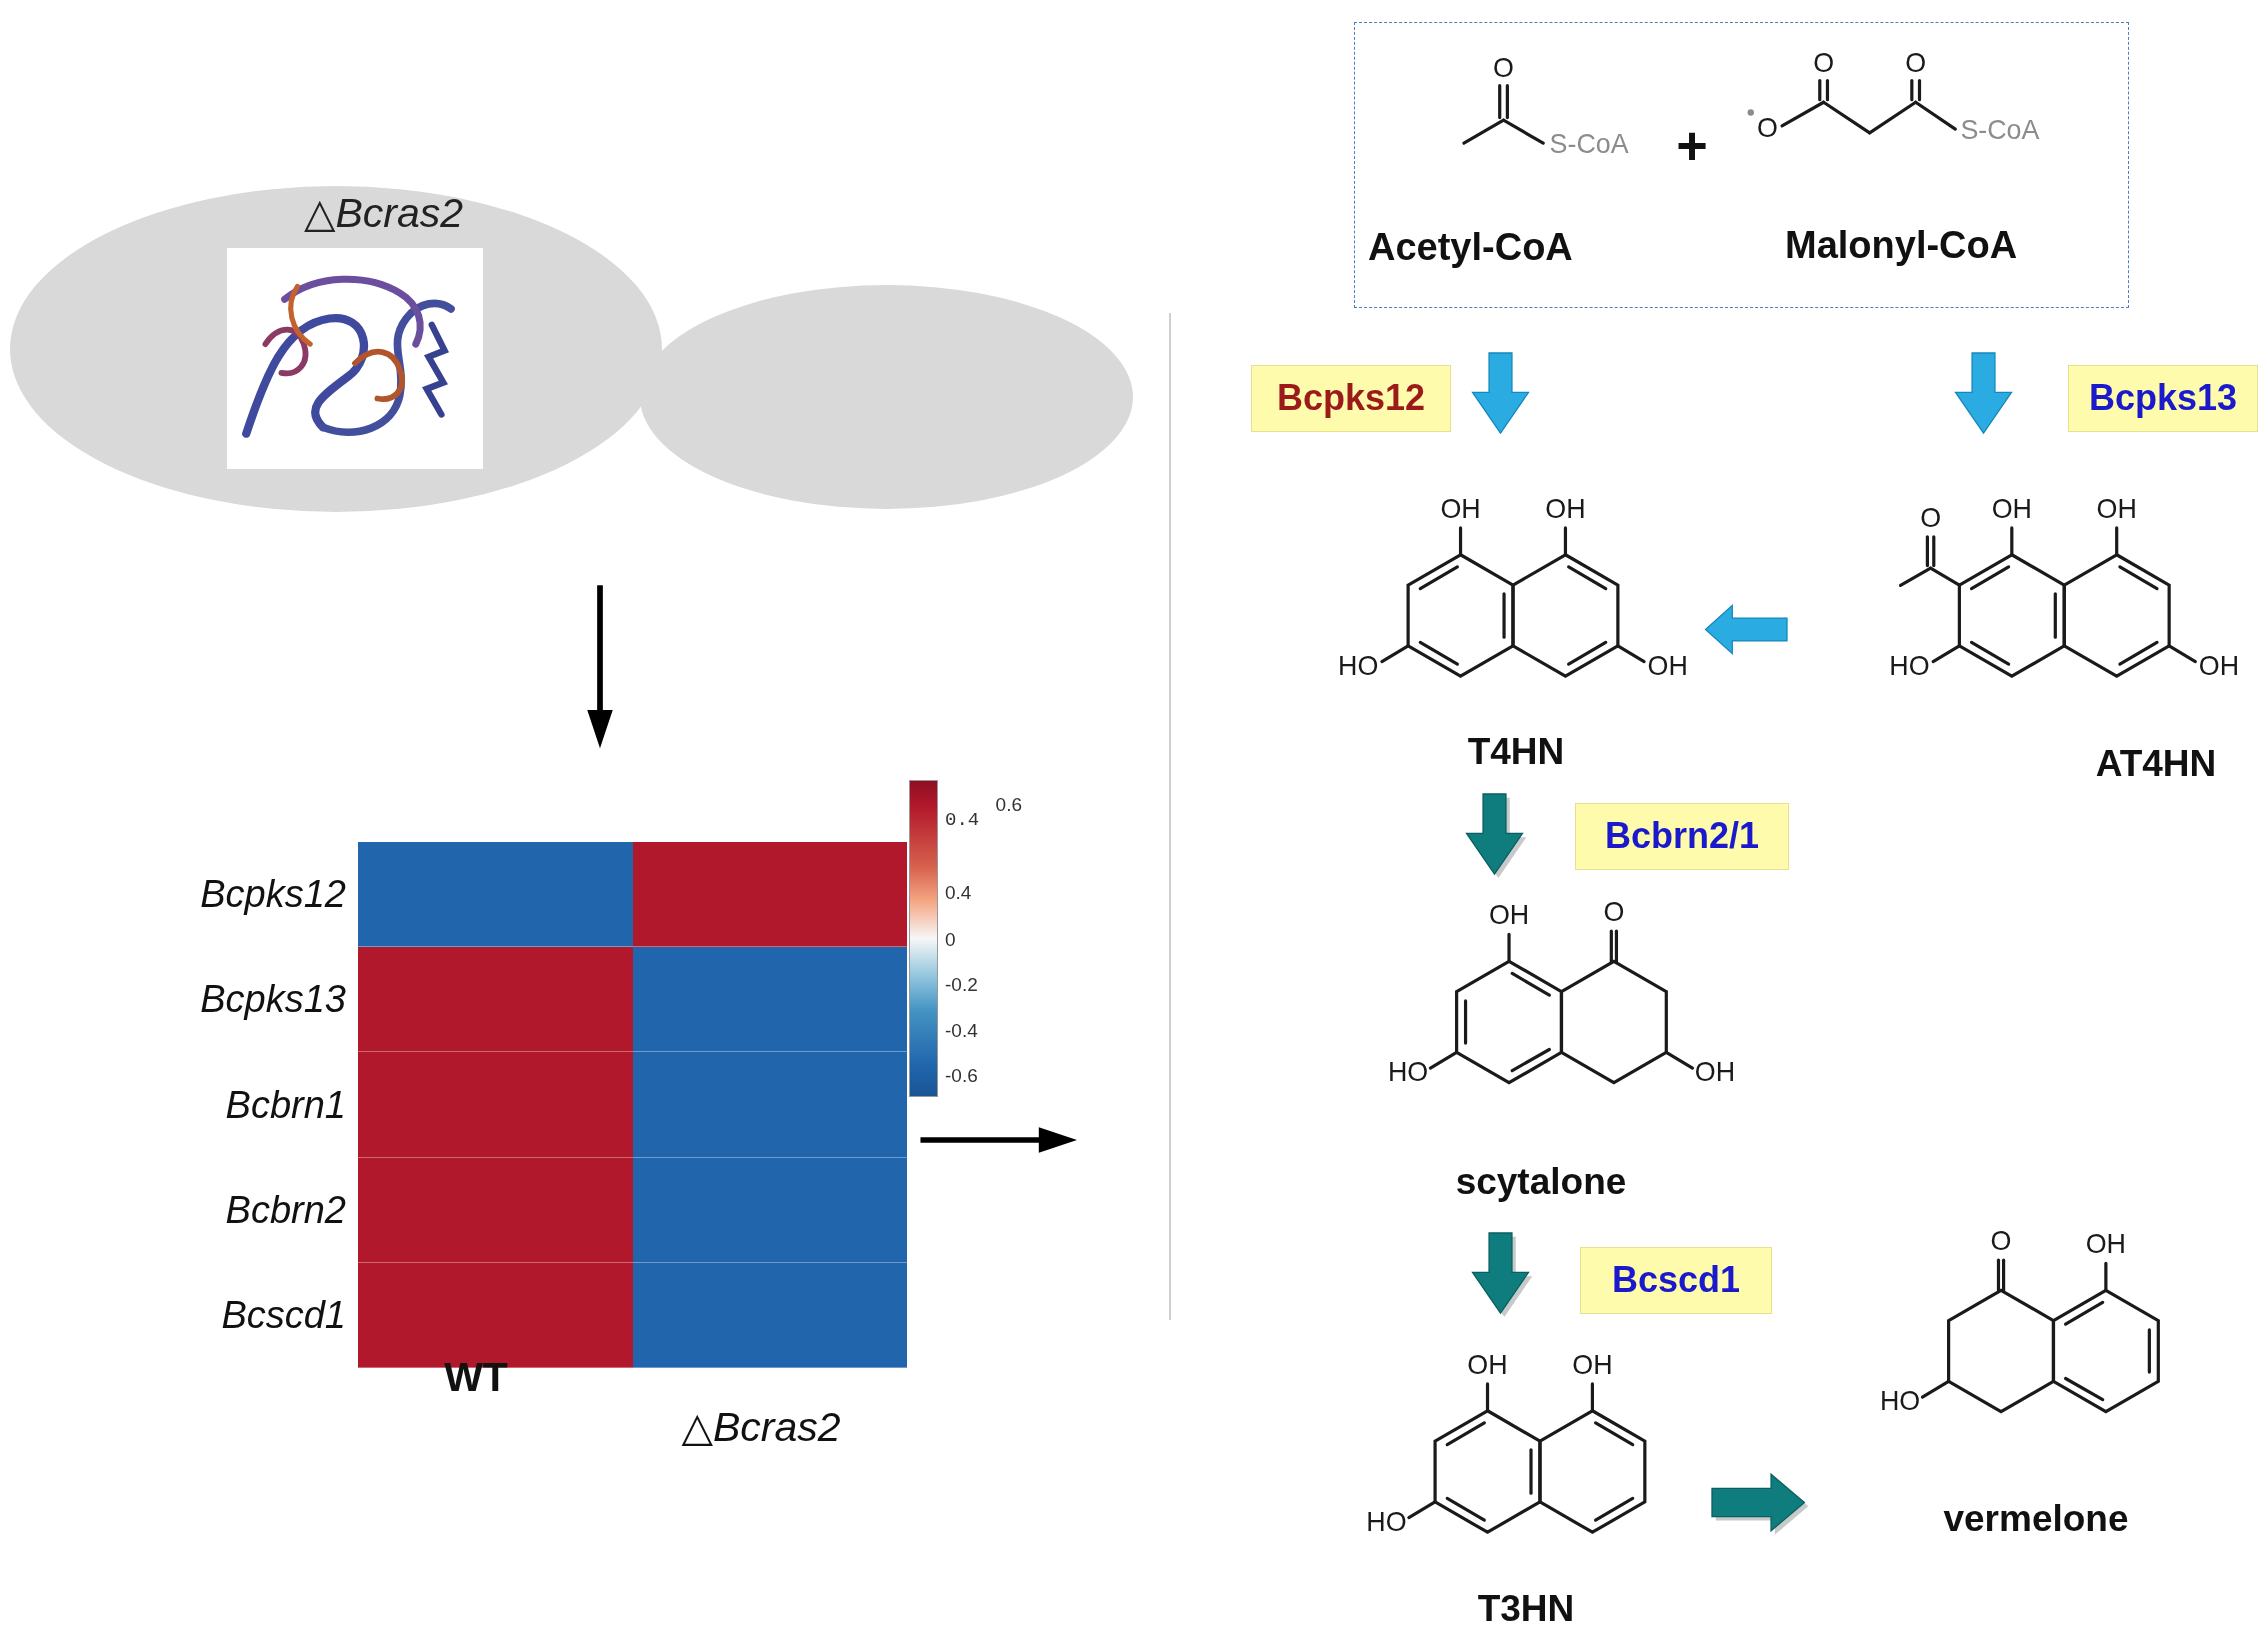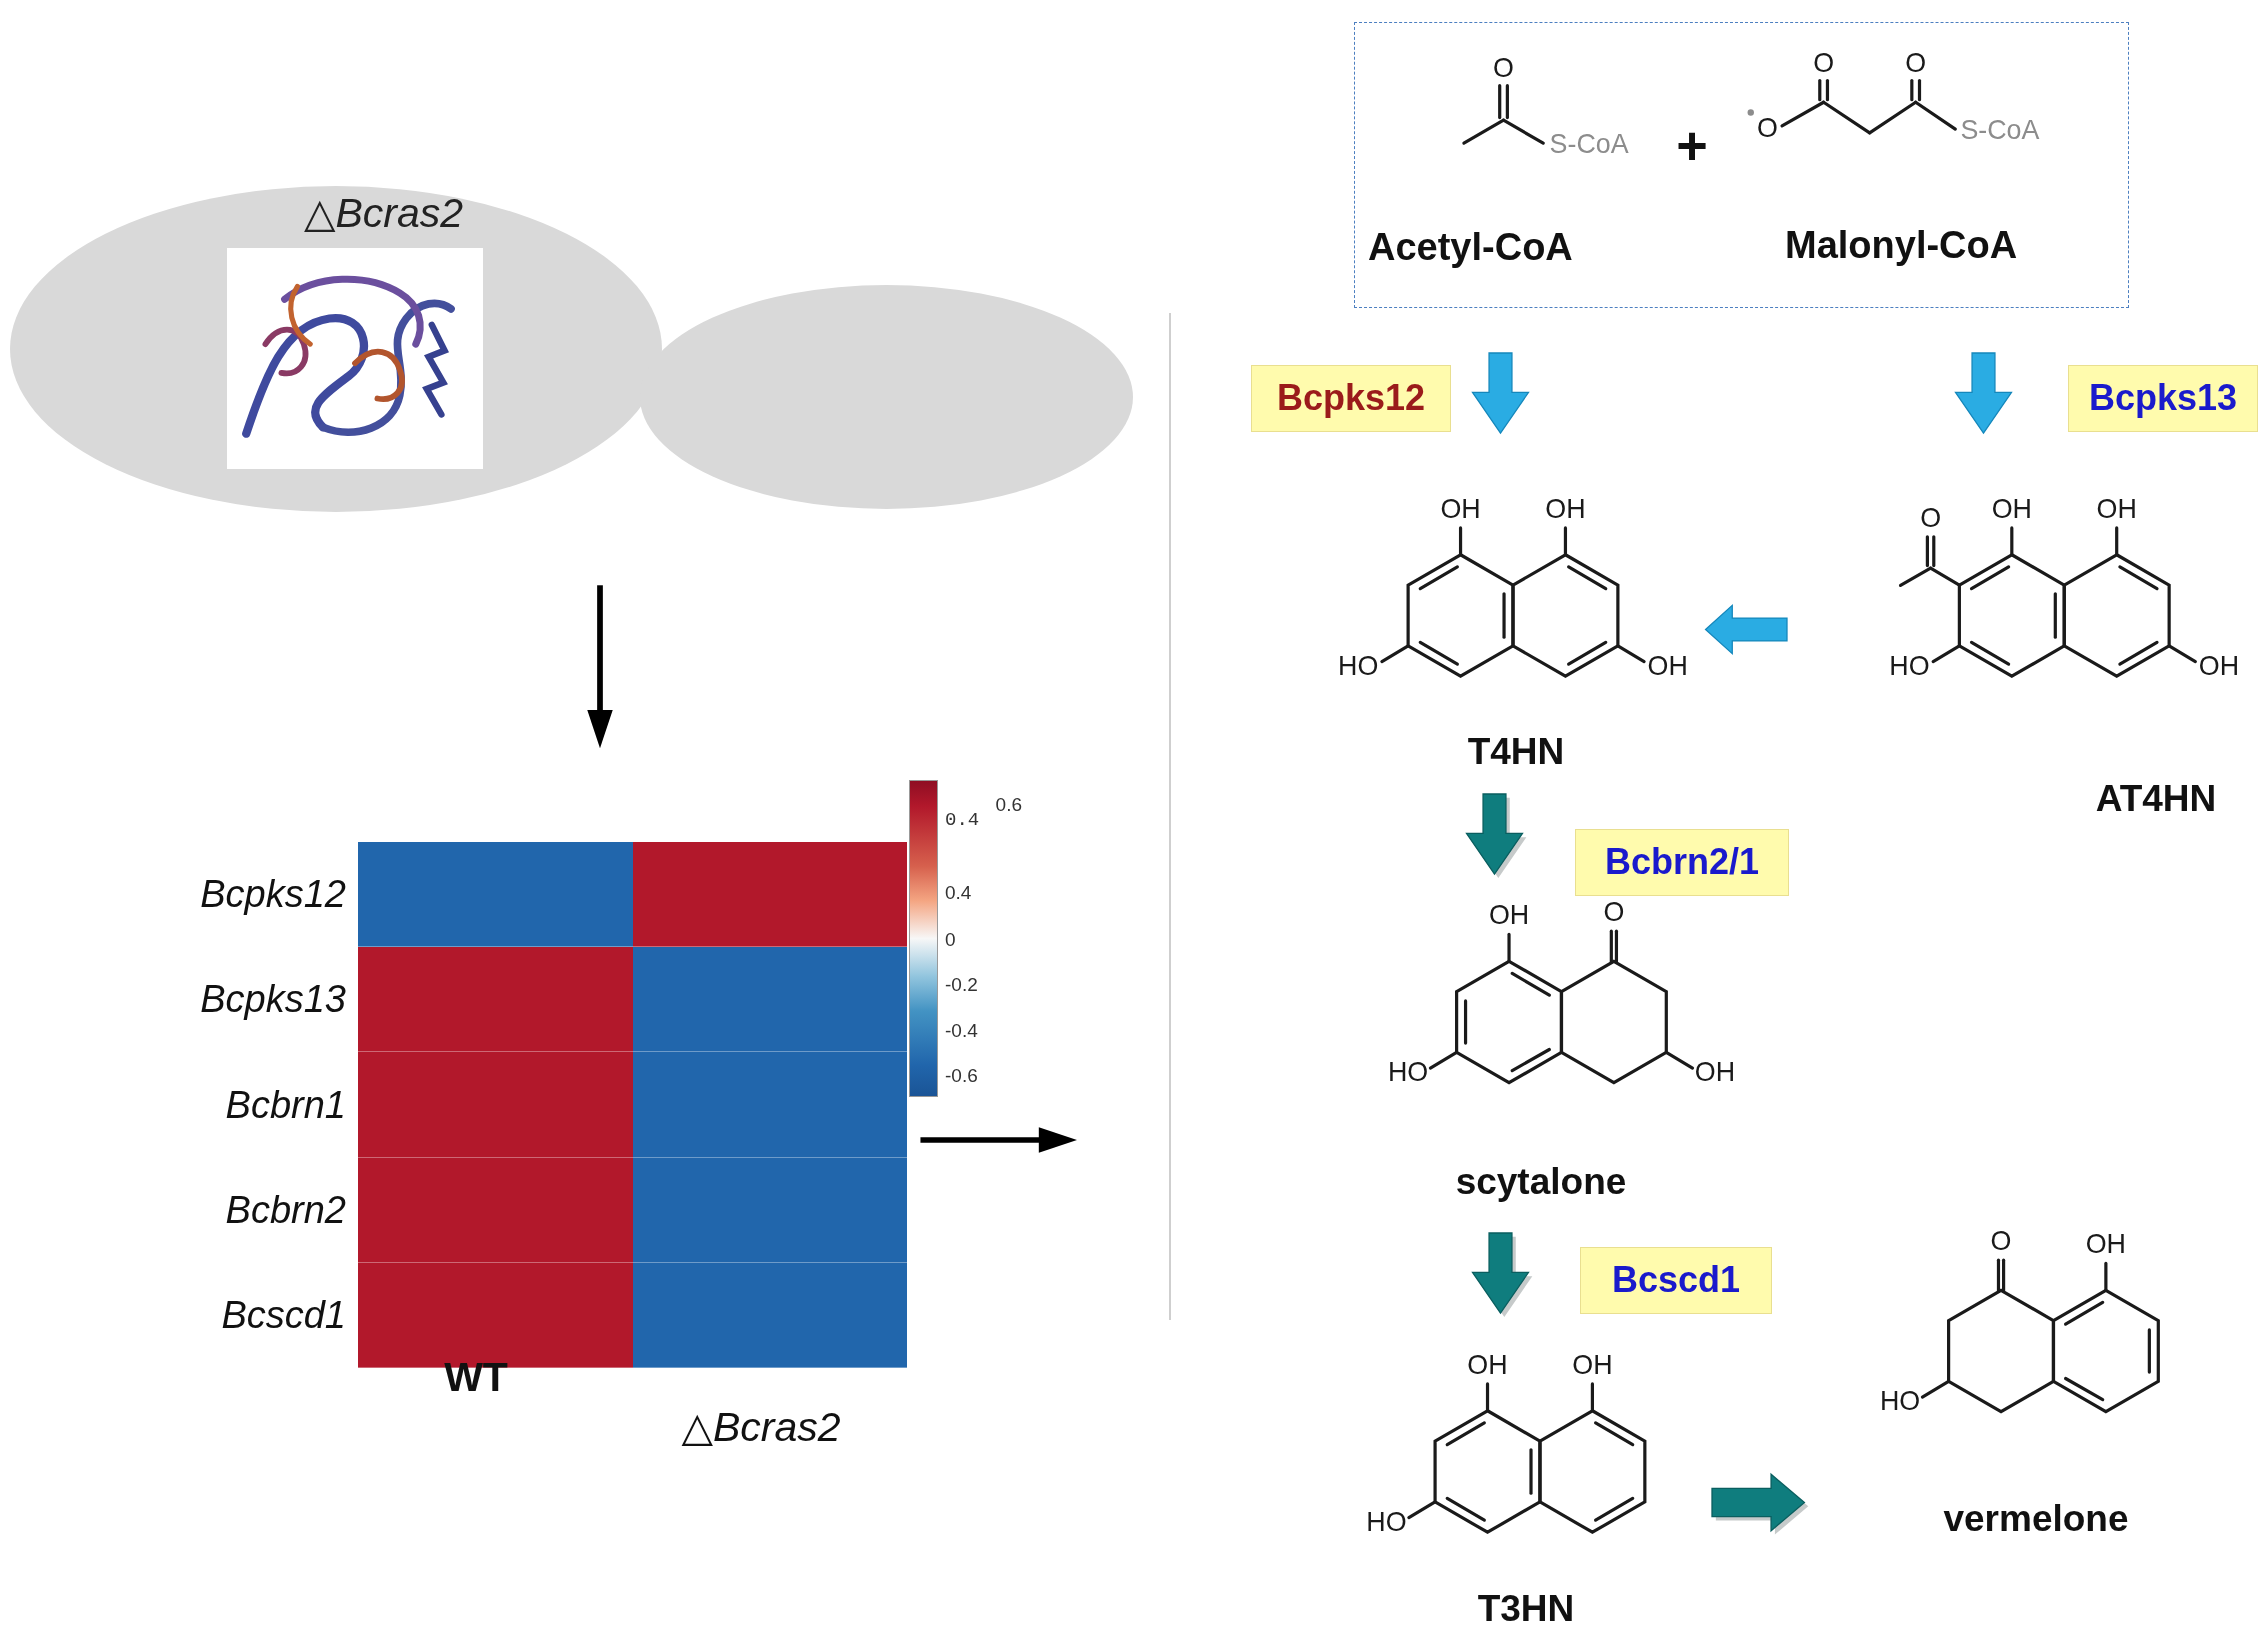--- a/index.html
+++ b/index.html
@@ -193,31 +193,31 @@
     <line class="bond" x1="193" y1="141" x2="146" y2="168"></line>
     <line class="bond" x1="320" y1="120" x2="320" y2="78"></line>
     <text class="atom" x="320" y="62">OH</text>
     <line class="bond" x1="484" y1="120" x2="484" y2="78"></line>
     <text class="atom" x="484" y="62">OH</text>
     <line class="bond" x1="238" y1="262.5" x2="197" y2="287"></line>
     <text class="atom" x="160" y="308">HO</text>
     <line class="bond" x1="566" y1="262.5" x2="607" y2="287"></line>
     <text class="atom" x="644" y="308">OH</text>
   </svg>
-  <div class="cmpname" style="left:2057px;top:741px;width:198px;margin-top:35px;">AT4HN</div>
+  <div class="cmpname" style="left:2057px;top:741px;width:198px;">AT4HN</div>
 
   <svg style="left:1703px;top:600px;" width="84" height="59" viewBox="0 0 132 92">
     <polygon class="cyanarrow" points="4,46 46,8 46,28 132,28 132,64 46,64 46,84"></polygon>
   </svg>
 
   <svg style="left:1461px;top:794px;" width="67" height="84" viewBox="0 0 104 132">
     <polygon class="arrowshadow" points="40,6 76,6 76,68 102,68 58,132 14,68 40,68"></polygon>
     <polygon class="tealarrow" points="34,0 70,0 70,62 96,62 52,126 8,62 34,62"></polygon>
   </svg>
-  <div class="enzyme blue" style="left:1575px;top:803px;width:214px;height:67px;line-height:64px;margin-top:26px;">Bcbrn2/1</div>
+  <div class="enzyme blue" style="left:1575px;top:803px;width:214px;height:67px;line-height:64px;">Bcbrn2/1</div>
 
   <svg style="left:1362px;top:894px;" width="358" height="256" viewBox="0 0 560 400">
     <polygon class="bond" points="230,105 312,152.5 312,247.5 230,295 148,247.5 148,152.5"></polygon>
     <polygon class="bond" points="394,105 476,152.5 476,247.5 394,295 312,247.5 312,152.5"></polygon>
     <line class="bond" x1="235" y1="124" x2="293" y2="158"></line>
     <line class="bond" x1="293" y1="243" x2="235" y2="276"></line>
     <line class="bond" x1="162" y1="233" x2="162" y2="167"></line>
     <line class="bond" x1="230" y1="105" x2="230" y2="63"></line>
     <text class="atom" x="230" y="47">OH</text>
     <line class="bond" x1="390" y1="105" x2="390" y2="58"></line>

